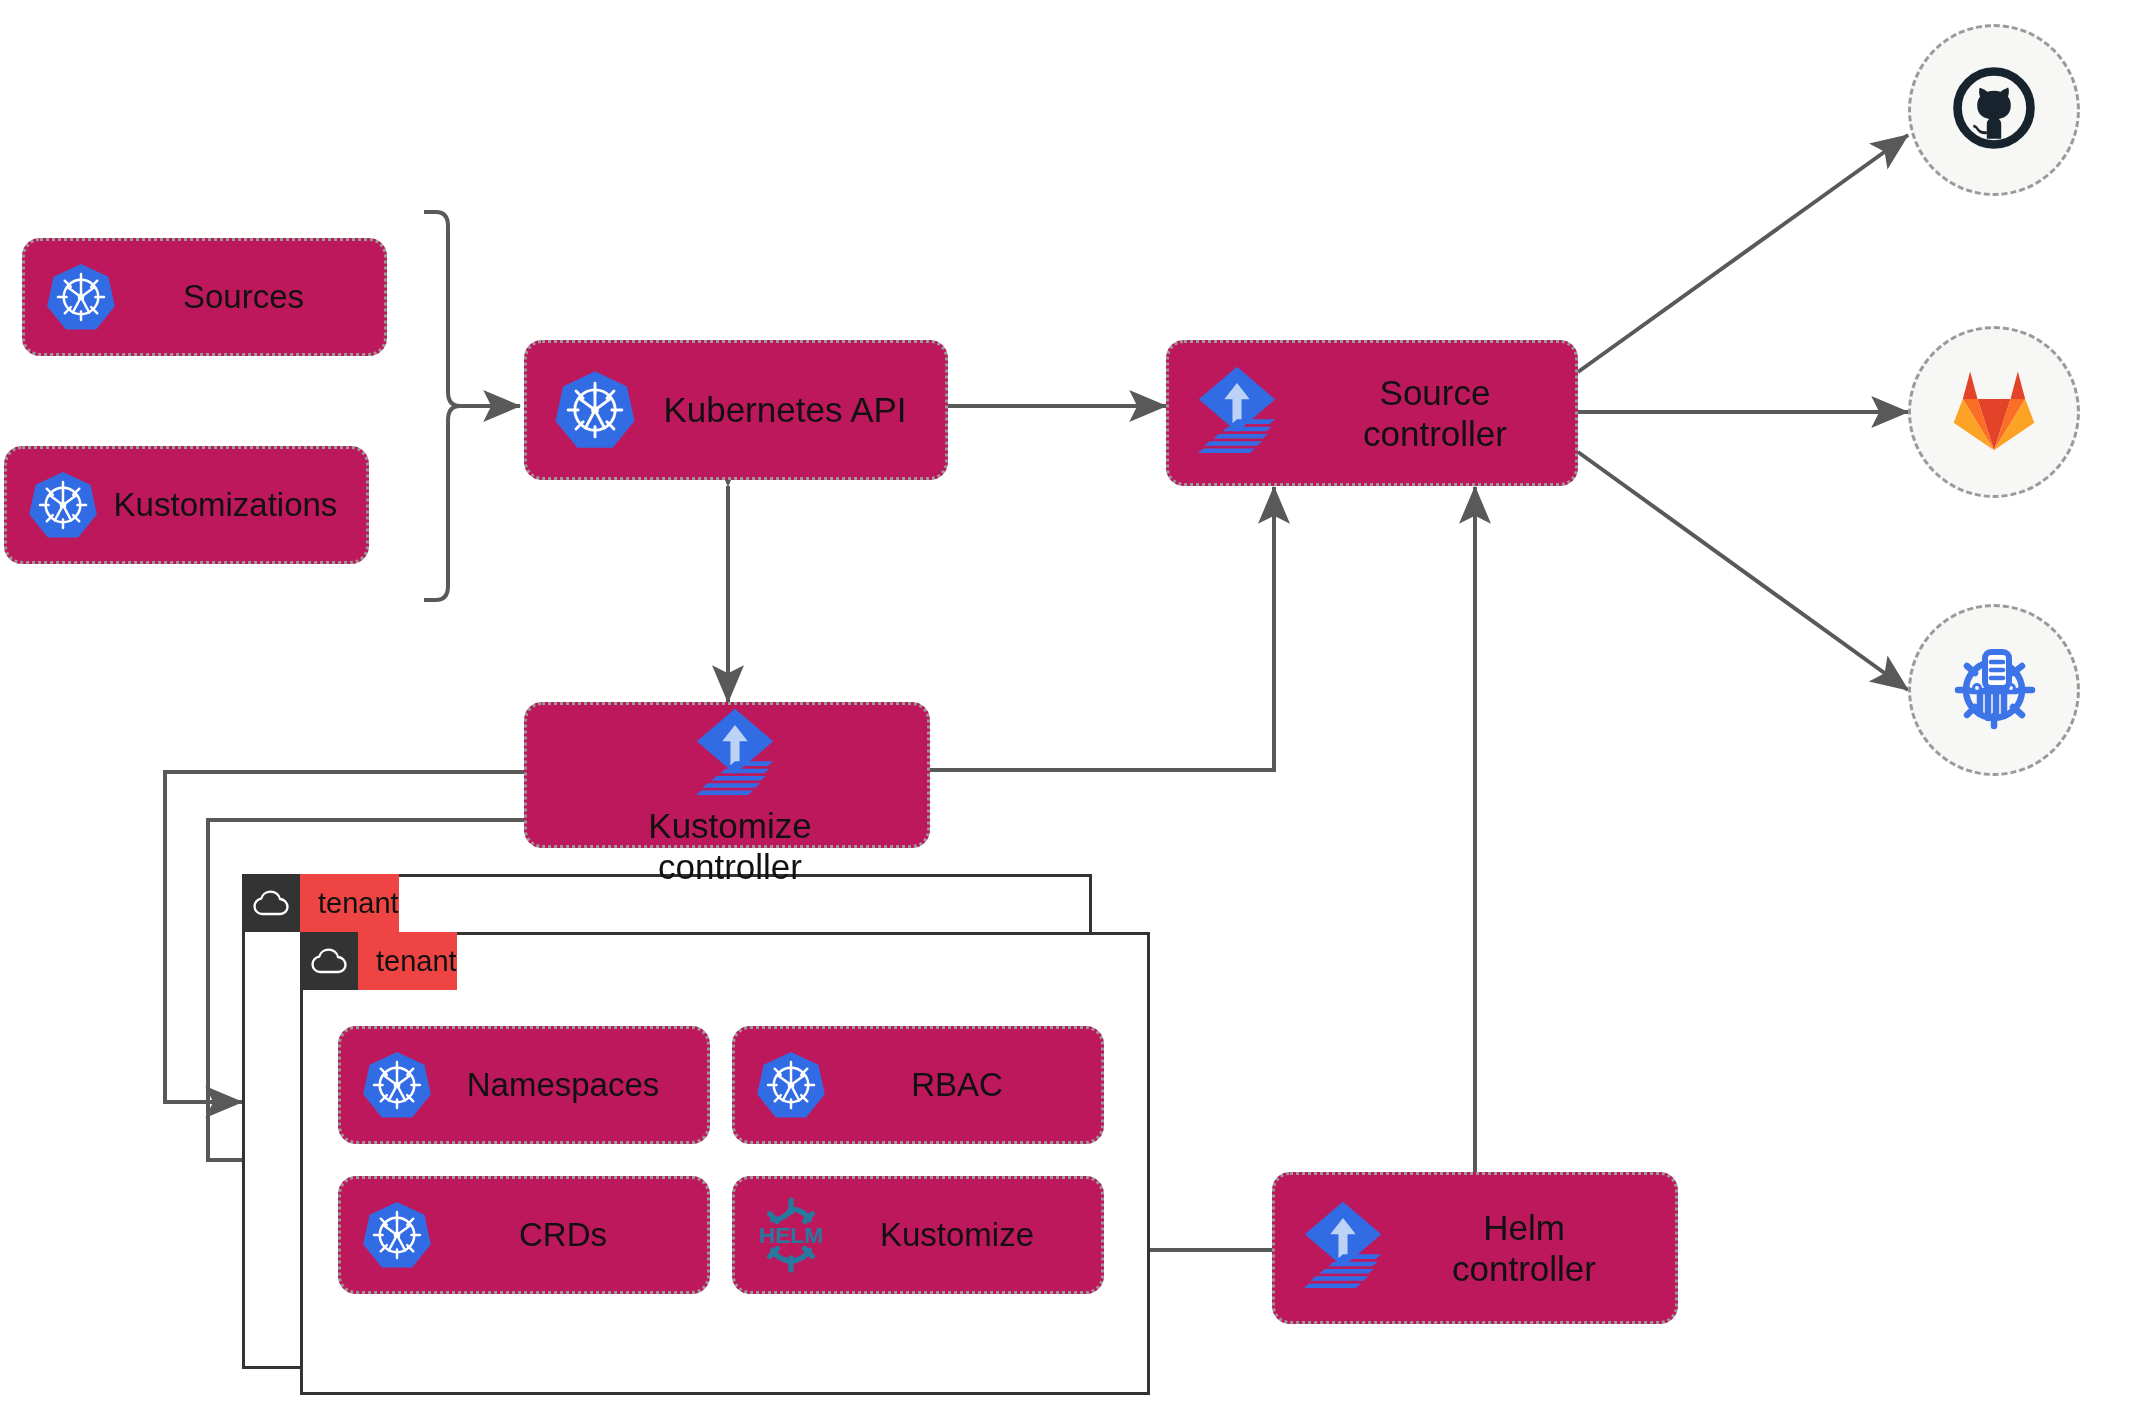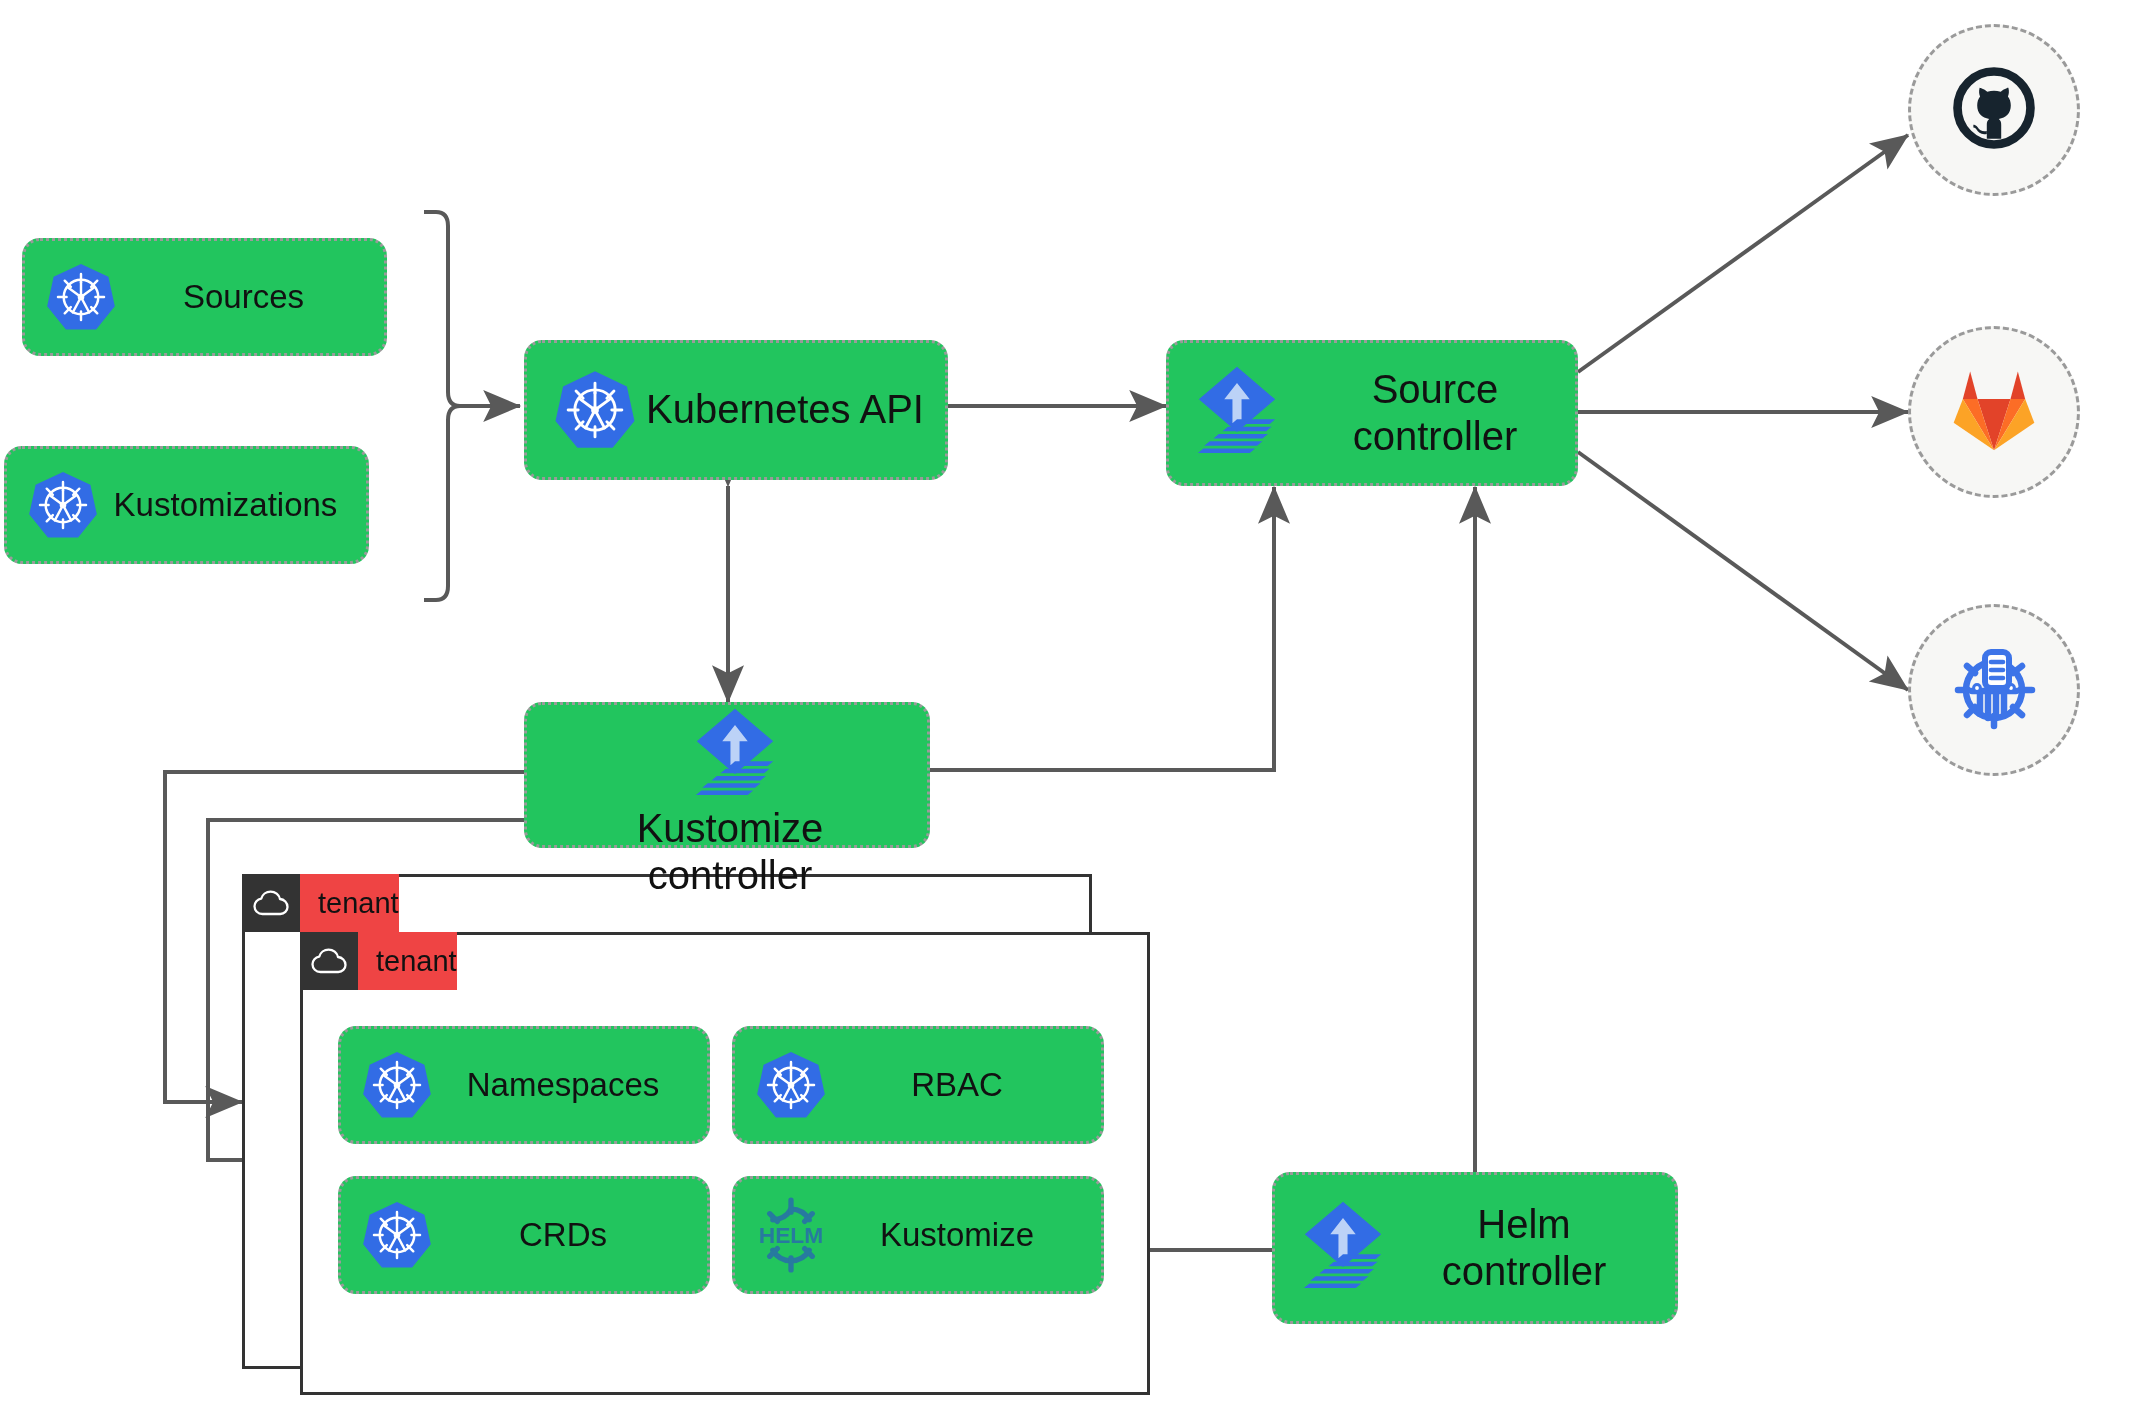--- a/index.html
+++ b/index.html
@@ -20,21 +20,21 @@
   #edges {
     position: absolute; left: 0; top: 0;
     width: 2144px; height: 1407px;
     pointer-events: none;
     z-index: 1;
   }
   
   .node {
     position: absolute;
     box-sizing: border-box;
-    background: #22c55e;
+    background: #be185d;
     border: 3px dotted #9a9a9a;
     border-radius: 18px;
     display: flex;
     align-items: center;
     z-index: 3;
   }
   .node .ico {
     flex: 0 0 auto;
     display: flex;
     align-items: center;
@@ -47,21 +47,21 @@
     line-height: 1.18;
     white-space: pre-line;
     padding-right: 10px;
   }
   .n-res { height: 118px; padding: 0 6px 0 18px; }
   .n-res .ico { width: 76px; height: 76px; }
   .n-res .lbl { font-size: 33px; }
 
   .n-ctrl { padding: 0 6px 0 22px; }
   .n-ctrl .ico { width: 92px; height: 100px; }
-  .n-ctrl .lbl { font-size: 40px; }
+  .n-ctrl .lbl { font-size: 35px; }
 
   
   .circ {
     position: absolute;
     box-sizing: border-box;
     width: 172px; height: 172px;
     border-radius: 50%;
     background: #f7f7f5;
     border: 3px dashed #9a9a9a;
     display: flex; align-items: center; justify-content: center;

